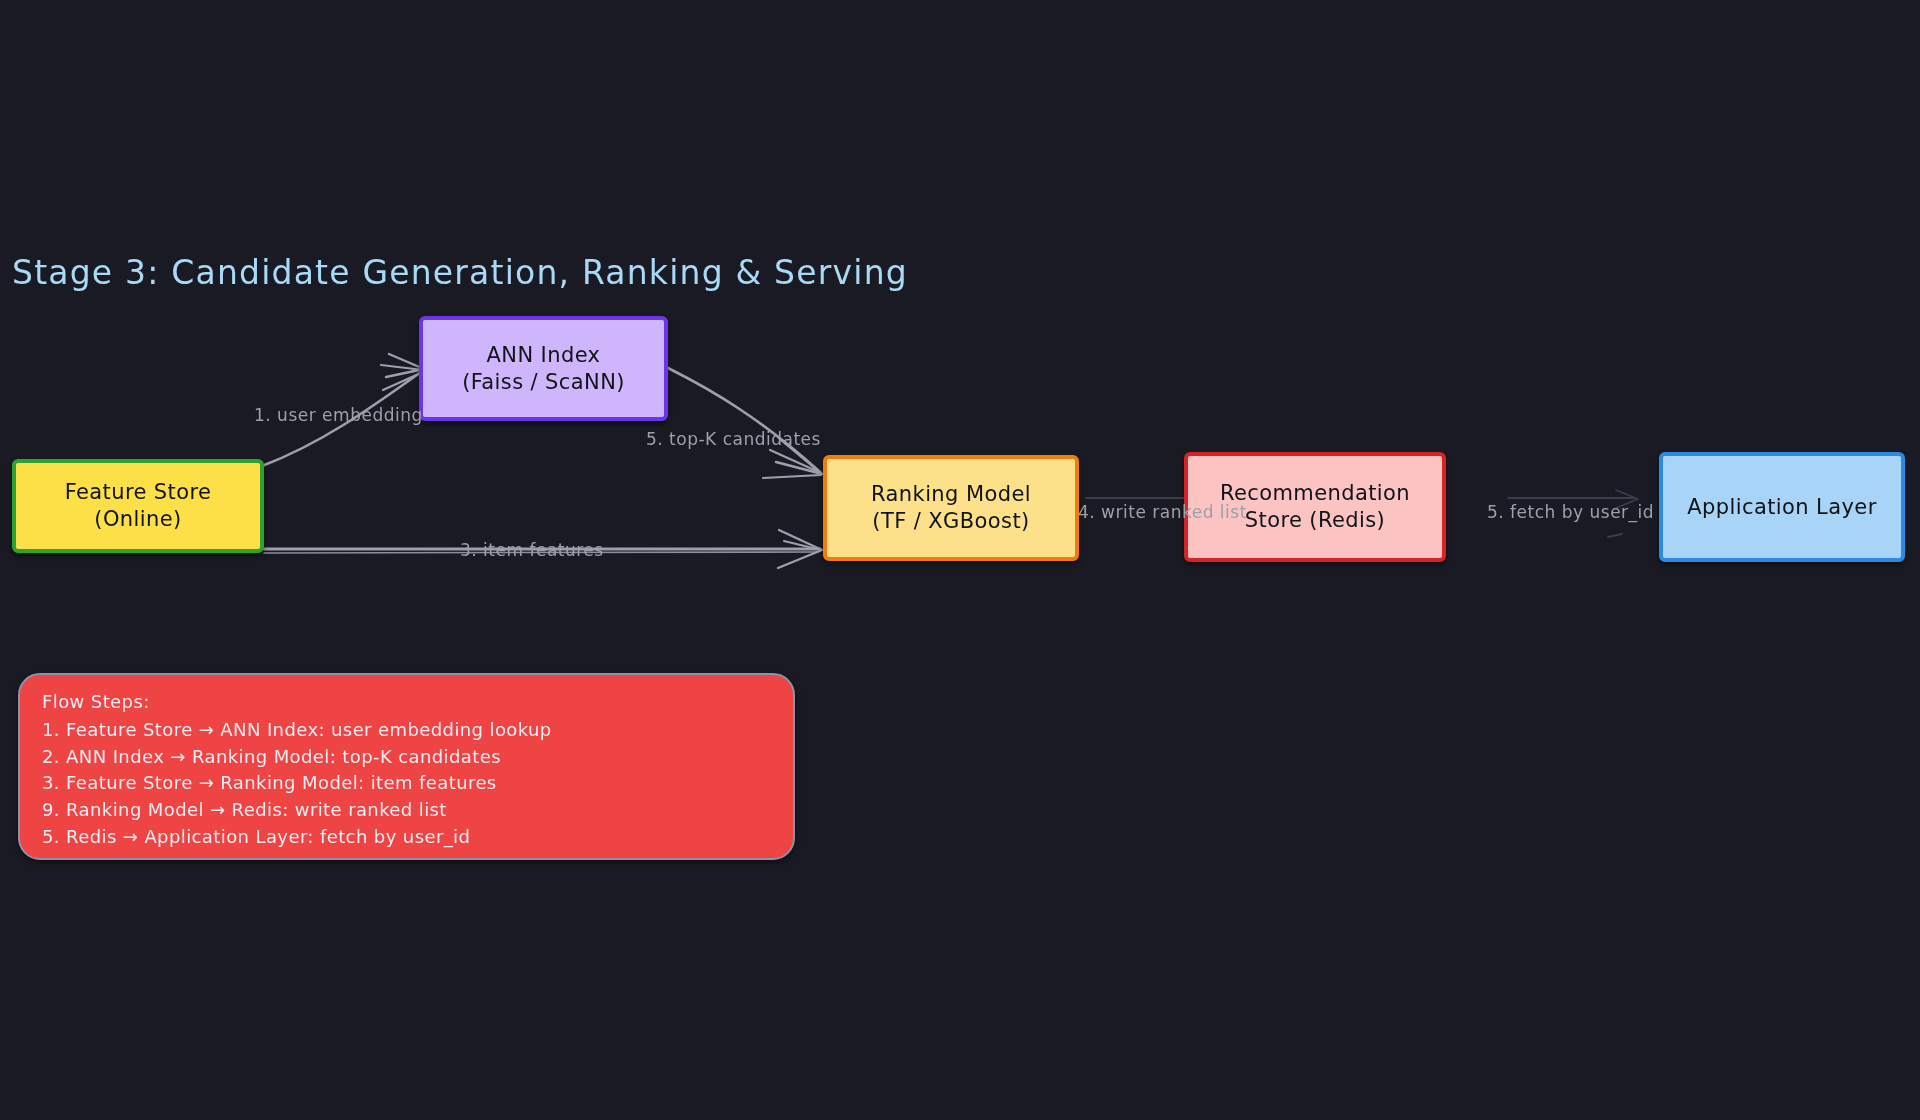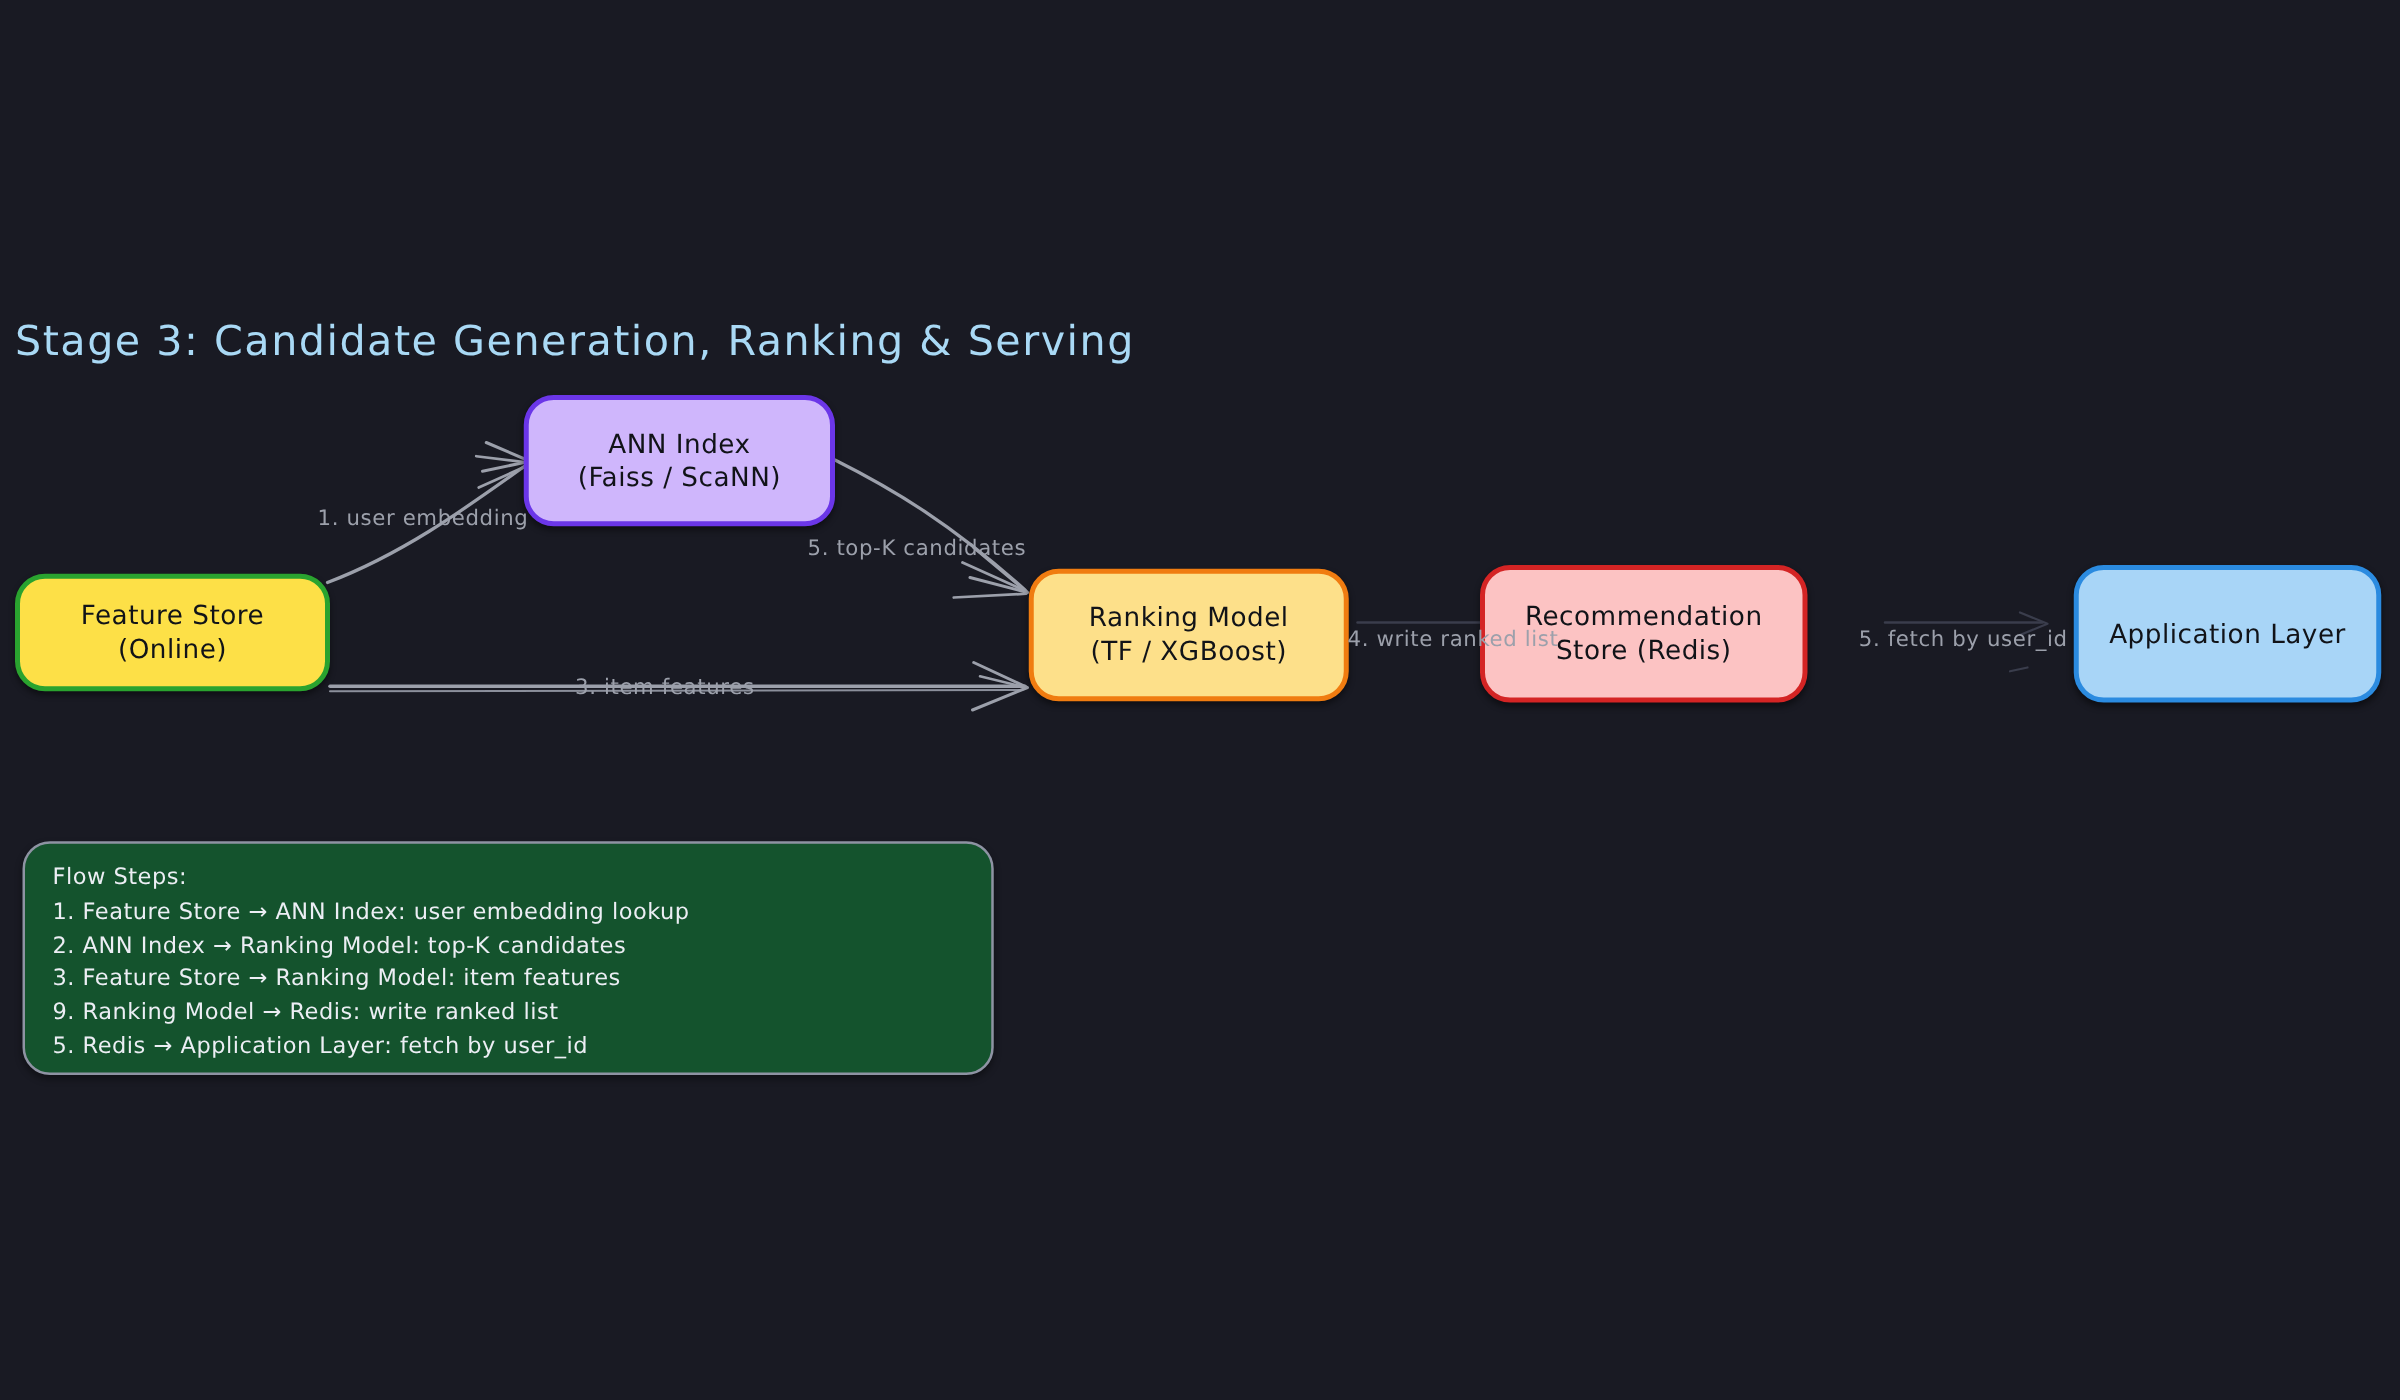--- a/index.html
+++ b/index.html
@@ -29,21 +29,21 @@
     color: #a9d9f5;
     white-space: nowrap;
   }
 
   
   .node {
     position: absolute;
     box-sizing: border-box;
     border-style: solid;
     border-width: 4px;
-    border-radius: 24px;
+    border-radius: 6px;
     display: flex;
     align-items: center;
     justify-content: center;
     text-align: center;
     color: #111318;
     font-family: "DejaVu Sans", sans-serif;
     font-size: 21px;
     line-height: 1.28;
     letter-spacing: 0.4px;
     box-shadow: 0 3px 5px rgba(0,0,0,0.45);
@@ -96,21 +96,21 @@
   }
 
   
   #flow-steps-panel {
     position: absolute;
     left: 18px;
     top: 673px;
     width: 777px;
     height: 187px;
     box-sizing: border-box;
-    background: #14532d;
+    background: #ef4444;
     border: 2px solid #8e93a3;
     border-radius: 22px;
     padding: 16px 22px 14px 22px;
     color: #eceef4;
     font-family: "DejaVu Sans", sans-serif;
     font-size: 18px;
     letter-spacing: 0.4px;
     box-shadow: 0 3px 6px rgba(0,0,0,0.4);
   }
   #flow-steps-title {

